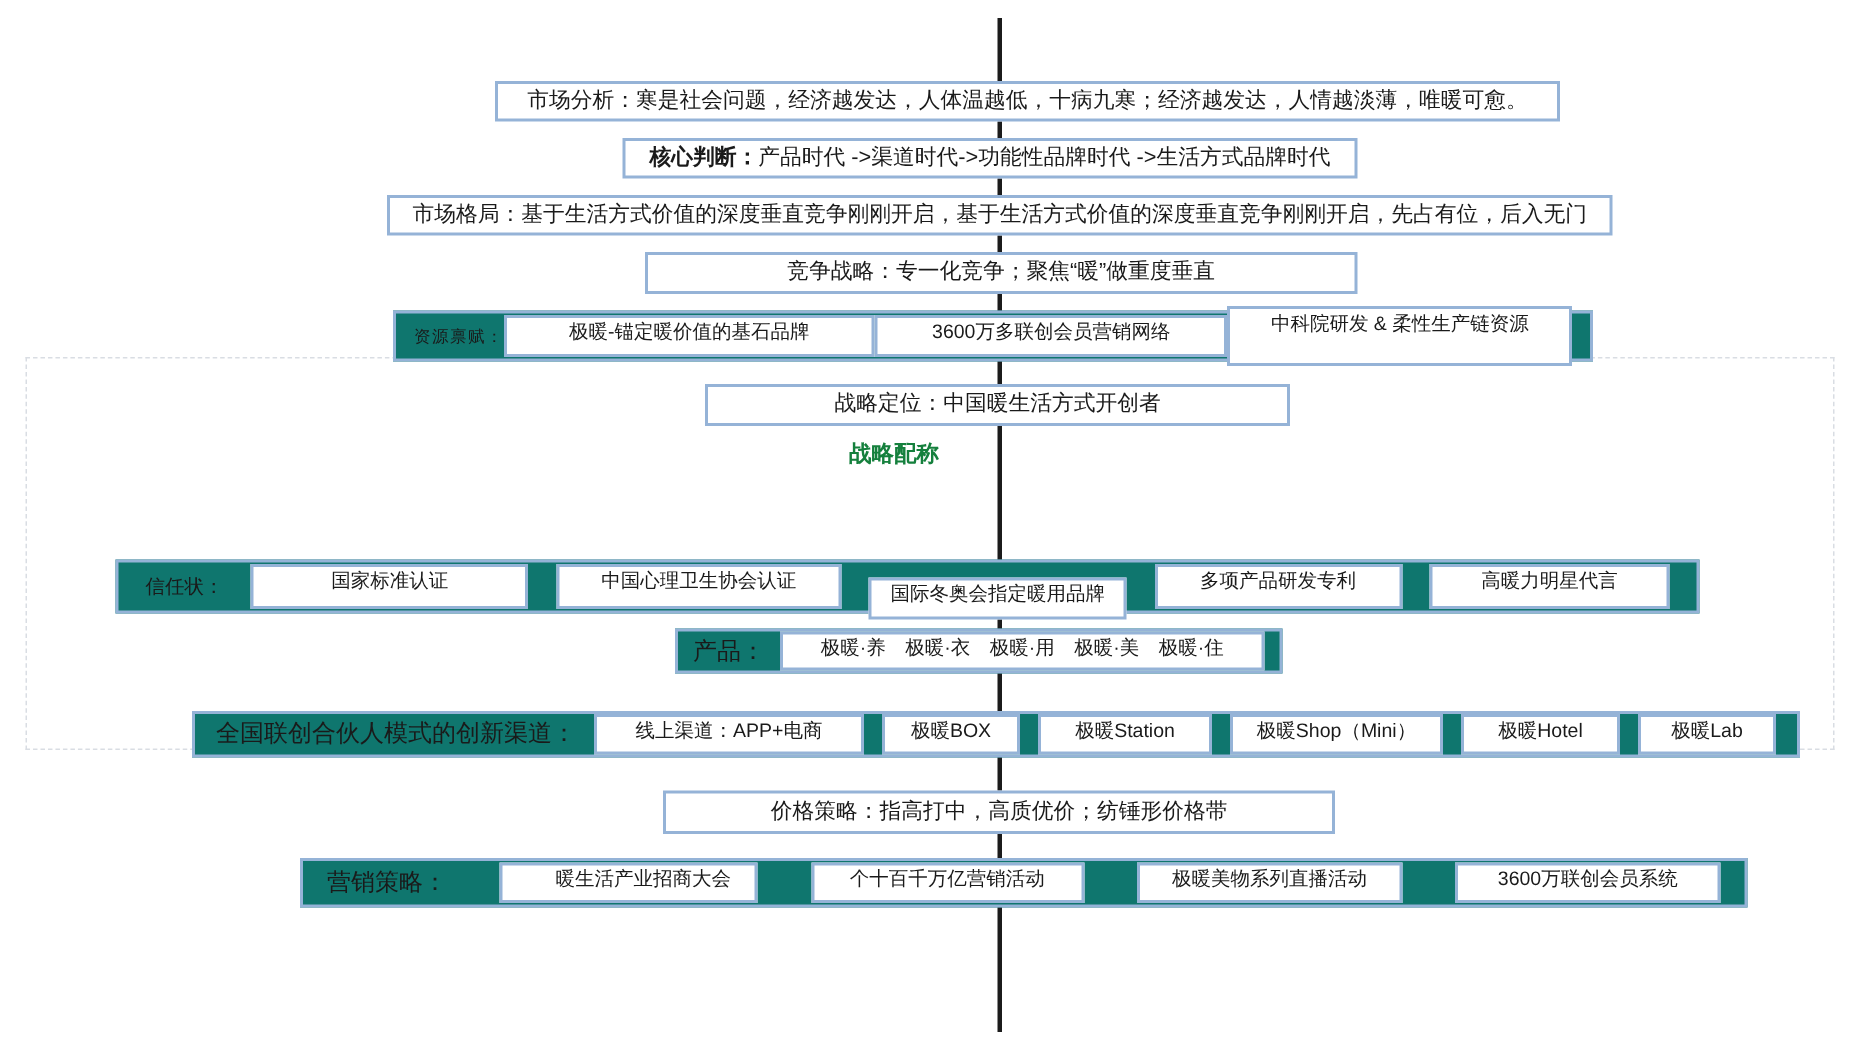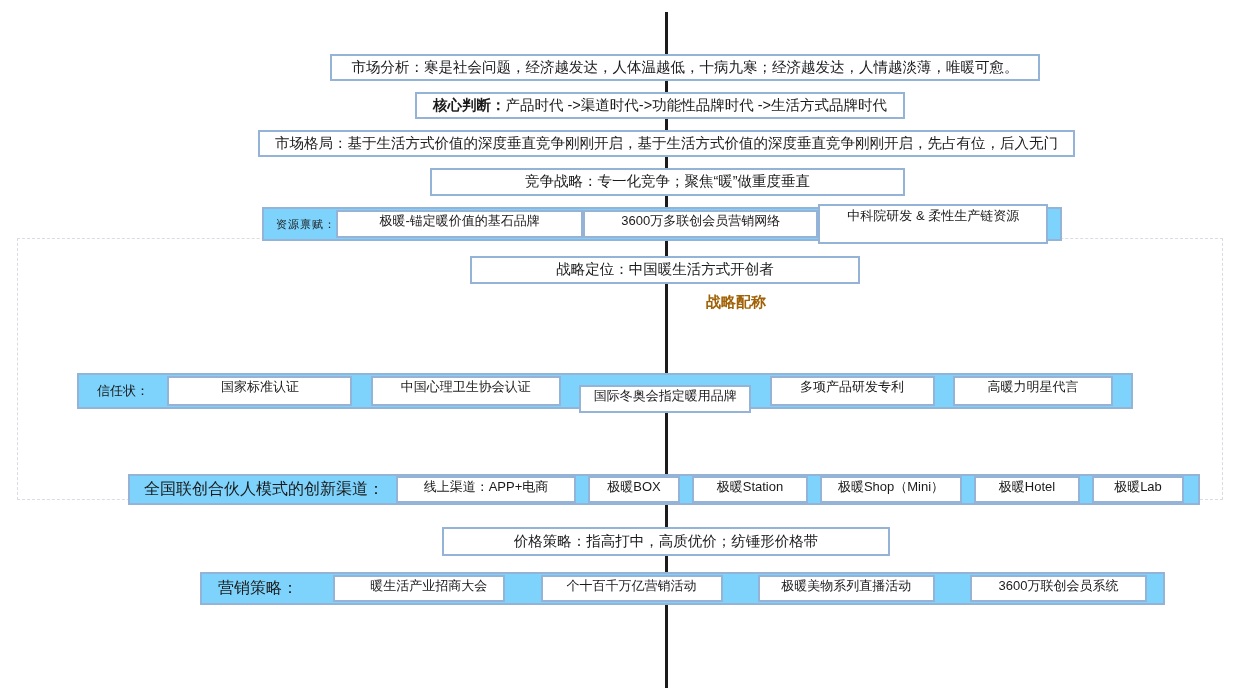--- a/index.html
+++ b/index.html
@@ -51,21 +51,21 @@
     box-sizing: border-box;
     display: flex;
     align-items: center;
     justify-content: center;
     text-align: center;
     font-size: 14.5px;
     line-height: 1.2;
     white-space: nowrap;
   }
   .container-box {
-    background: #7dd3fc;
+    background: #0f766e;
     border: 2px solid #95b3d7;
     box-sizing: border-box;
     display: flex;
     align-items: center;
     justify-content: space-between;
     z-index: 1;
     position: absolute;
   }
   .inner-box {
     background: #ffffff;
@@ -80,22 +80,22 @@
   }
   .lbl { white-space: nowrap; }
   .bold { font-weight: bold; }
   .small-label { font-size: 11px; letter-spacing: 1px; }
   .mid-label { font-size: 13px; }
   .red-text {
     position: absolute;
     left: 566px;
     top: 293px;
     width: 200px;
-    text-align: right;
-    color: #a16207;
+    text-align: left;
+    color: #15803d;
     font-weight: bold;
     font-size: 15px;
     z-index: 1;
   }
   .two-line { white-space: normal; line-height: 1.25; padding: 2px 6px; }
 </style>
 </head>
 <body>
 
 <div id="canvas">
@@ -156,20 +156,26 @@
       <span>国际冬奥会指定暖用品牌</span>
     </div>
     <div class="inner-box" style="width:165px; height:30px;">
       <span>多项产品研发专利</span>
     </div>
     <div class="inner-box" style="width:160px; height:30px;">
       <span>高暖力明星代言</span>
     </div>
   </div>
 
+  <div class="container-box" style="left:450px; top:419px; width:405px; height:30px; padding:0 10px; gap:10px;">
+    <span class="lbl">产品：</span>
+    <div class="inner-box" style="flex:1; height:26px;">
+      <span>极暖·养　极暖·衣　极暖·用　极暖·美　极暖·住</span>
+    </div>
+  </div>
 
   <div class="container-box" style="left:128px; top:474px; width:1072px; height:31px; padding:0 14px;">
     <span class="lbl">全国联创合伙人模式的创新渠道：</span>
     <div class="inner-box" style="width:180px; height:27px;">
       <span>线上渠道：APP+电商</span>
     </div>
     <div class="inner-box" style="width:92px; height:27px;">
       <span>极暖BOX</span>
     </div>
     <div class="inner-box" style="width:116px; height:27px;">

